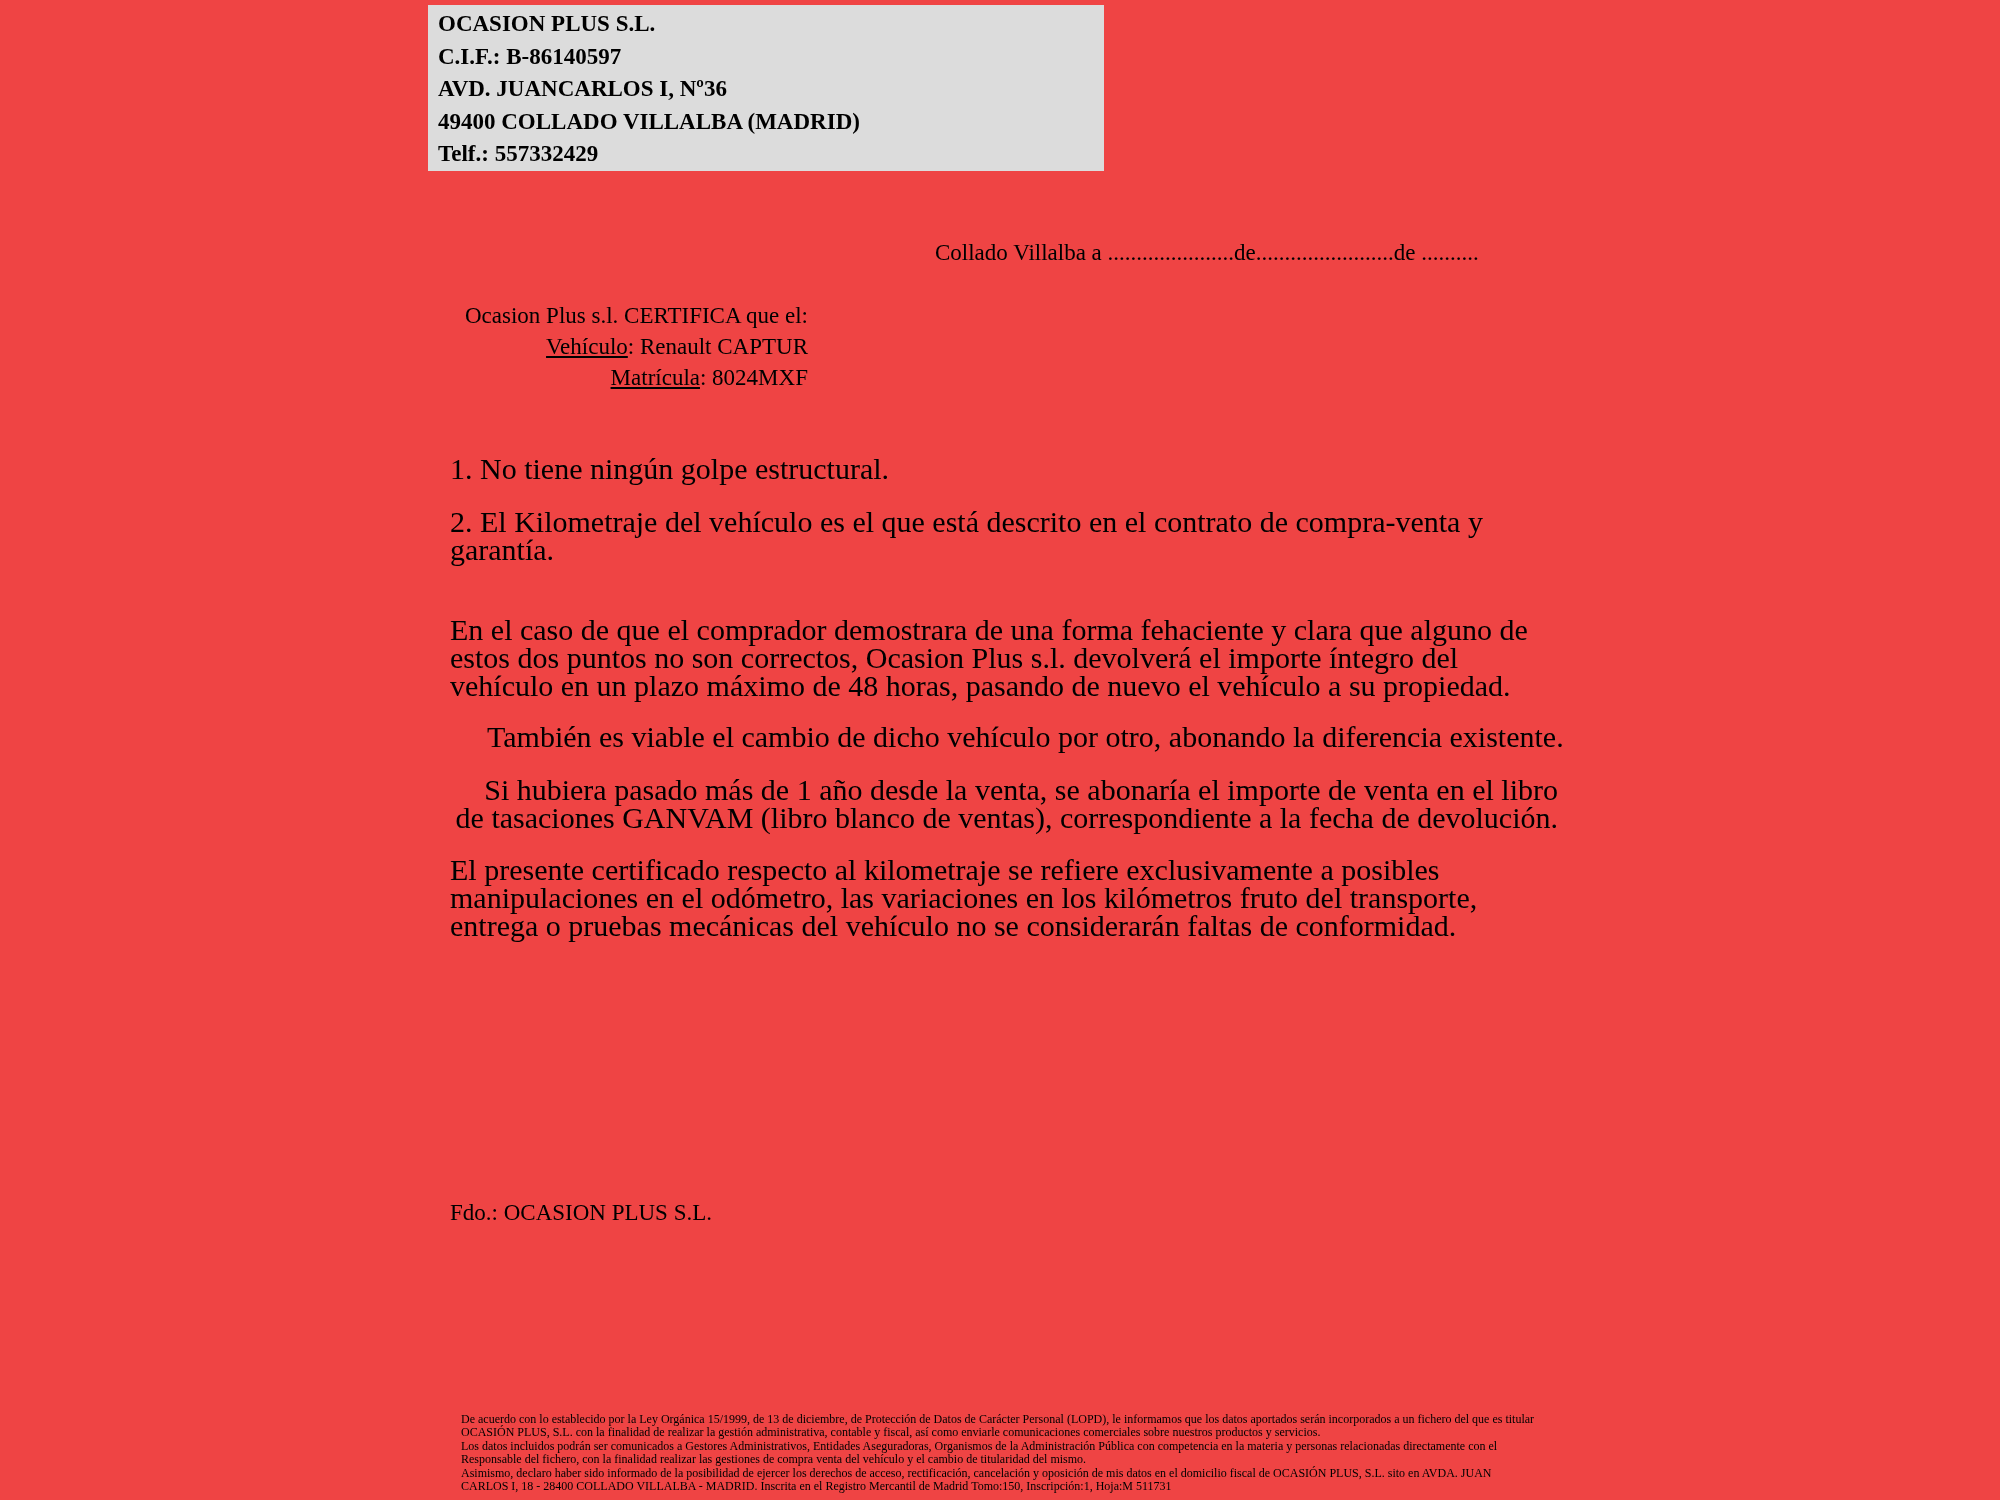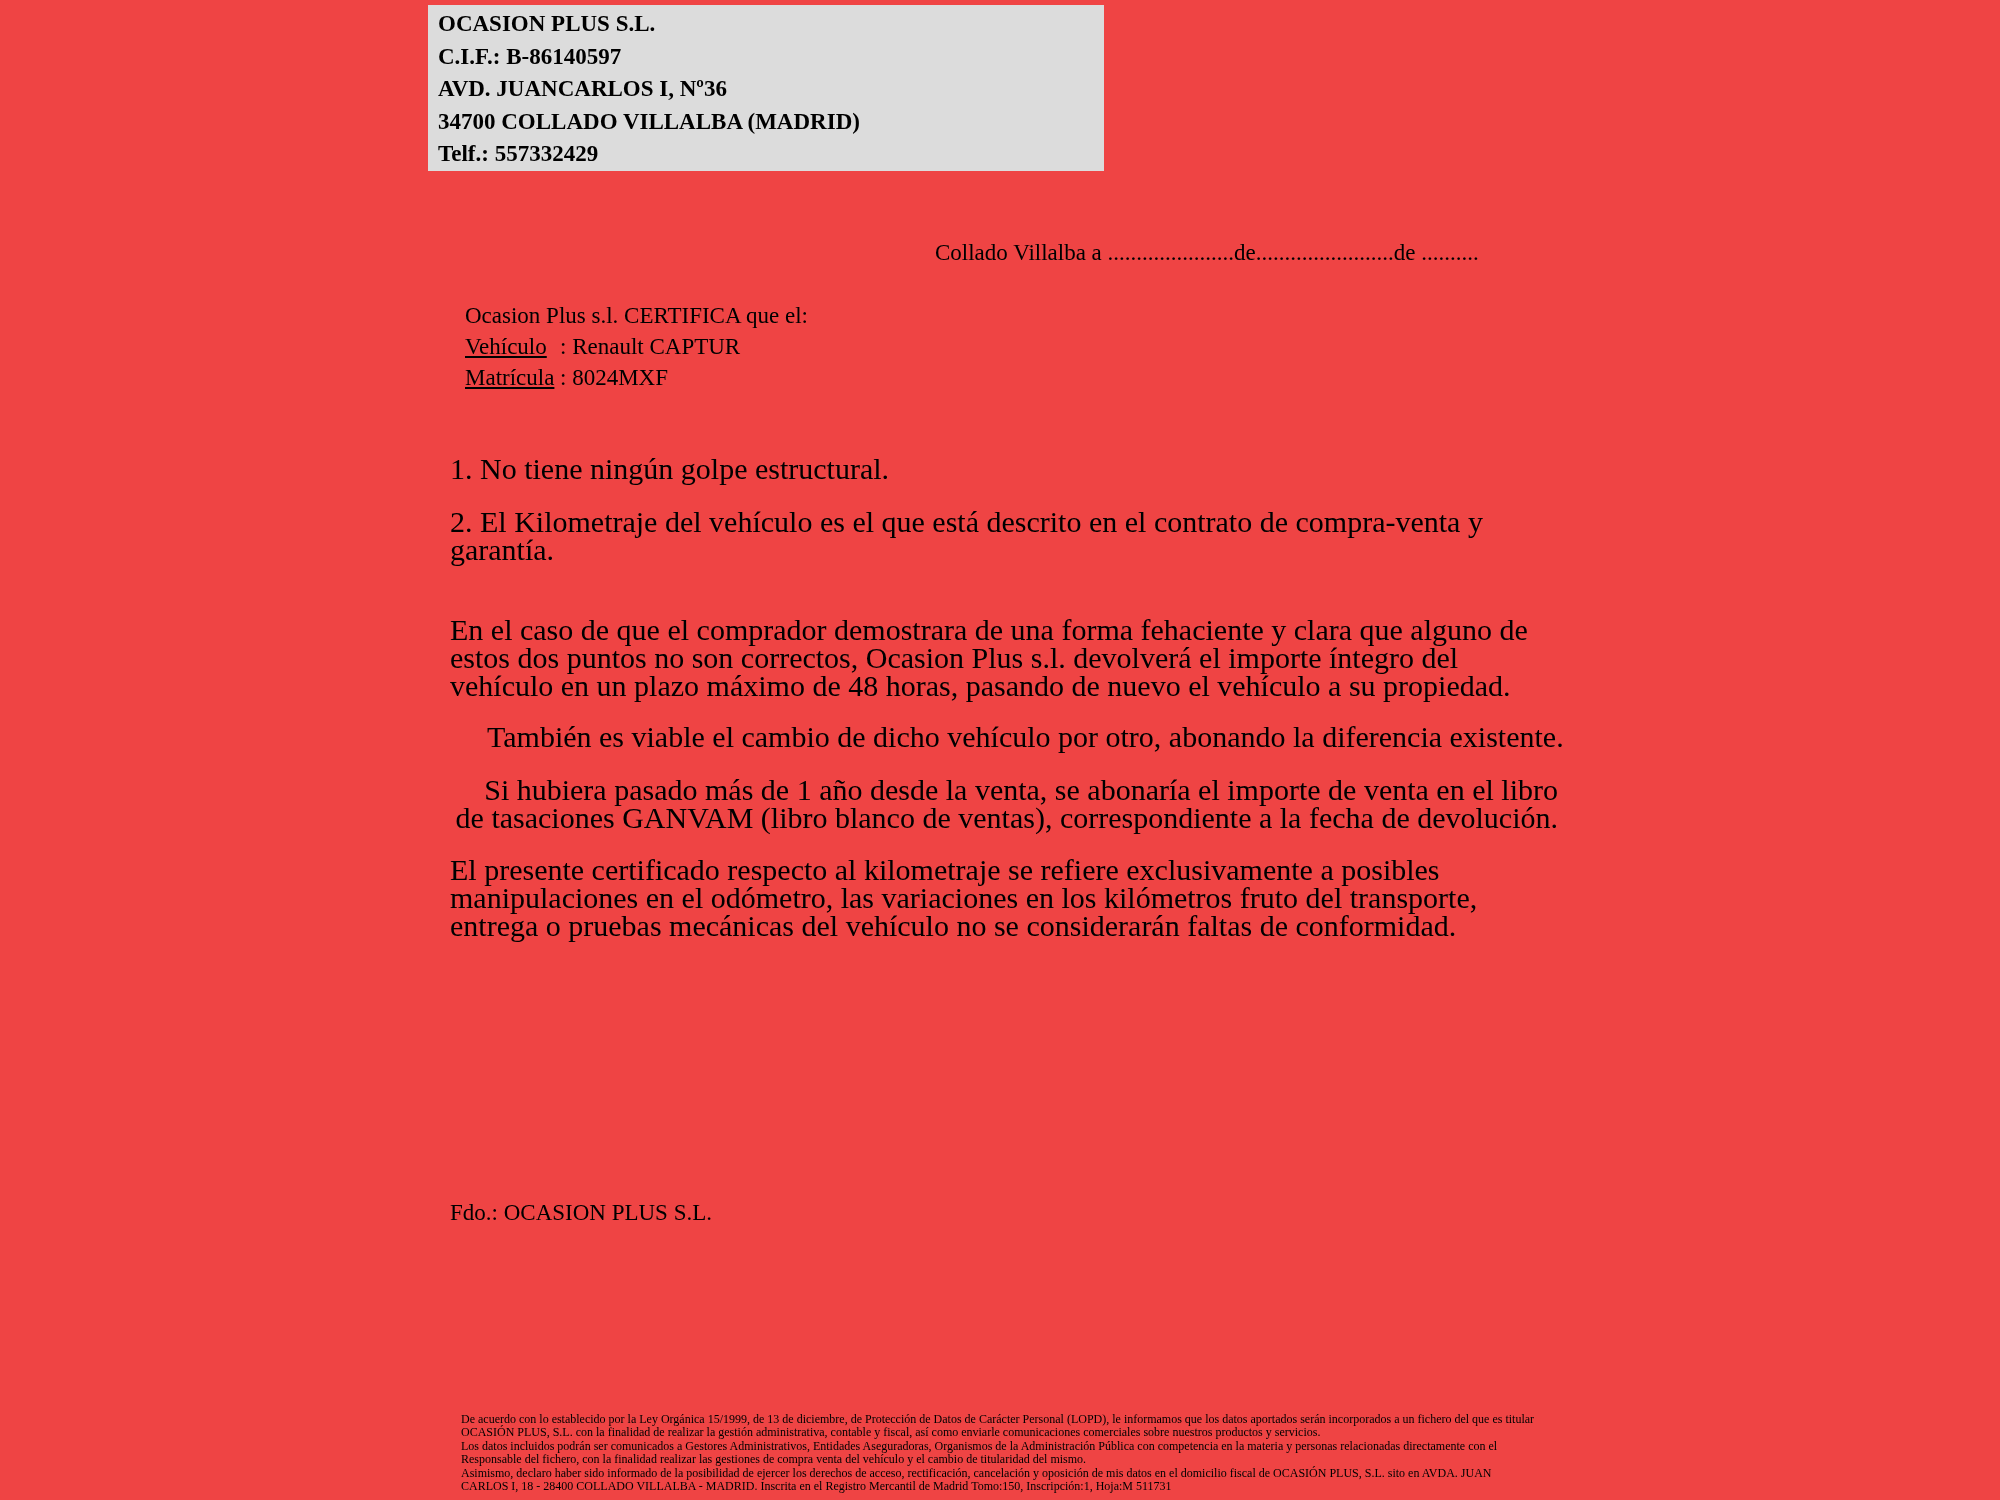--- a/index.html
+++ b/index.html
@@ -41,20 +41,21 @@
     top: 240px;
     font-size: 23px;
     white-space: nowrap;
   }
   .cert-block {
     position: absolute;
     left: 465px;
     top: 300px;
     font-size: 23px;
     line-height: 31px;
+    text-align: right;
   }
   .cert-row .cert-label-wrap {
     display: inline-block;
     width: 95px;
   }
   .cert-row .cert-label {
     text-decoration: underline;
   }
   .body-text {
     position: absolute;
@@ -90,21 +91,21 @@
 </style>
 </head>
 <body>
 
 <div class="page">
 
   <div class="header-box">
     <div>OCASION PLUS S.L.</div>
     <div>C.I.F.: B-86140597</div>
     <div>AVD. JUANCARLOS I, Nº36</div>
-    <div>34700 COLLADO VILLALBA (MADRID)</div>
+    <div>49400 COLLADO VILLALBA (MADRID)</div>
     <div>Telf.: 557332429</div>
   </div>
 
   <div class="date-line">Collado Villalba a ......................de........................de ..........</div>
 
   <div class="cert-block">
     <div>Ocasion Plus s.l. CERTIFICA que el:</div>
     <div class="cert-row">
       <span class="cert-label-wrap"><span class="cert-label">Vehículo</span></span><span>: Renault CAPTUR</span>
     </div>

